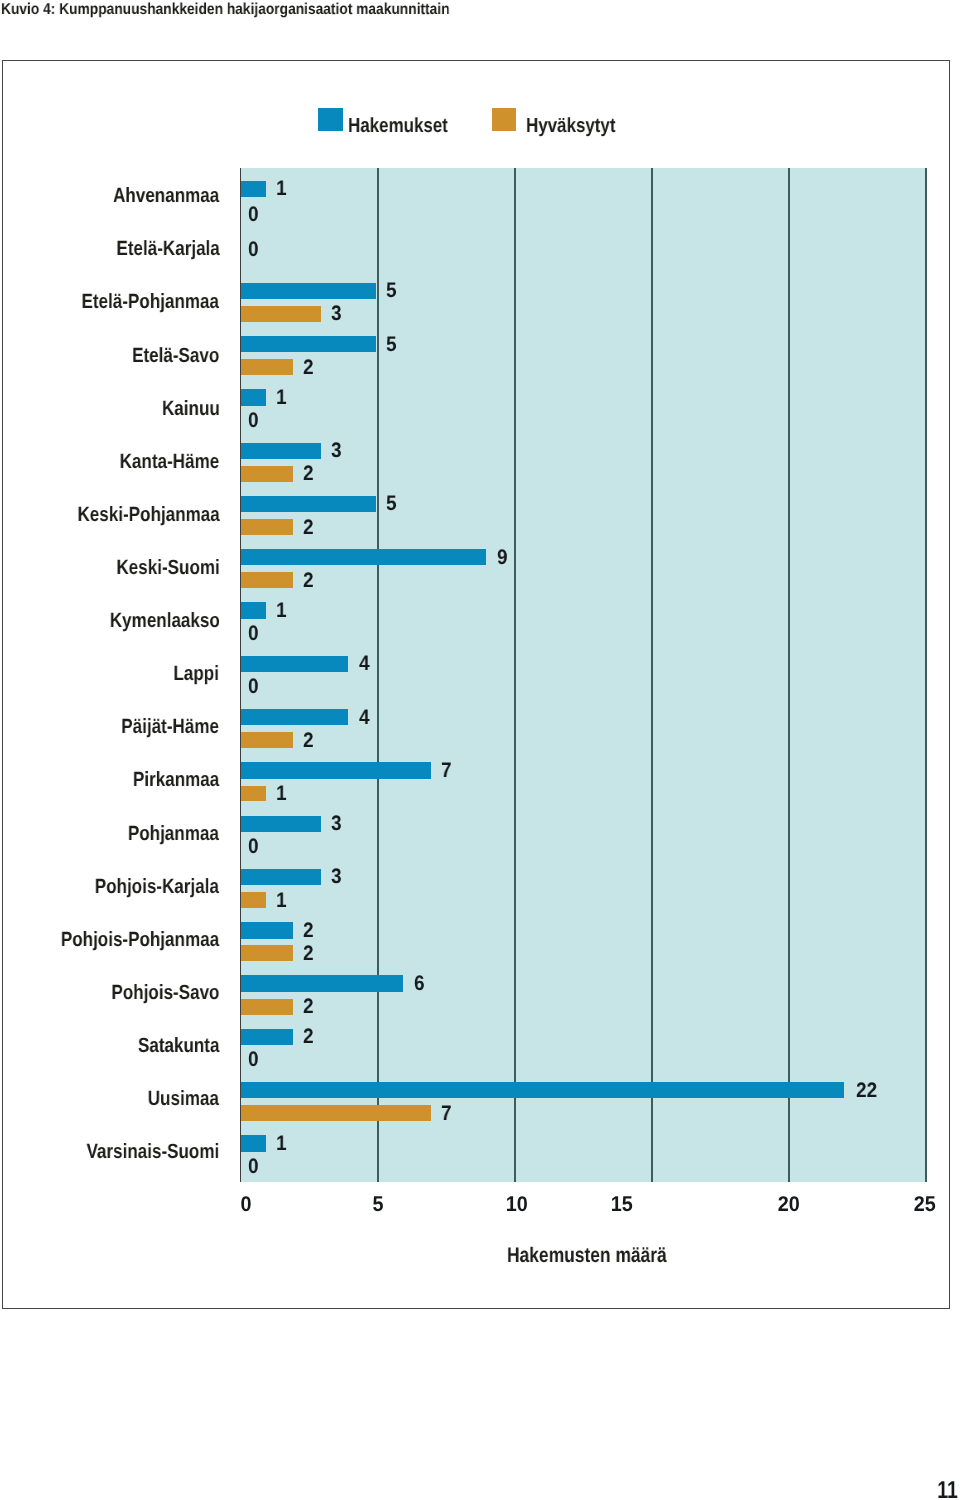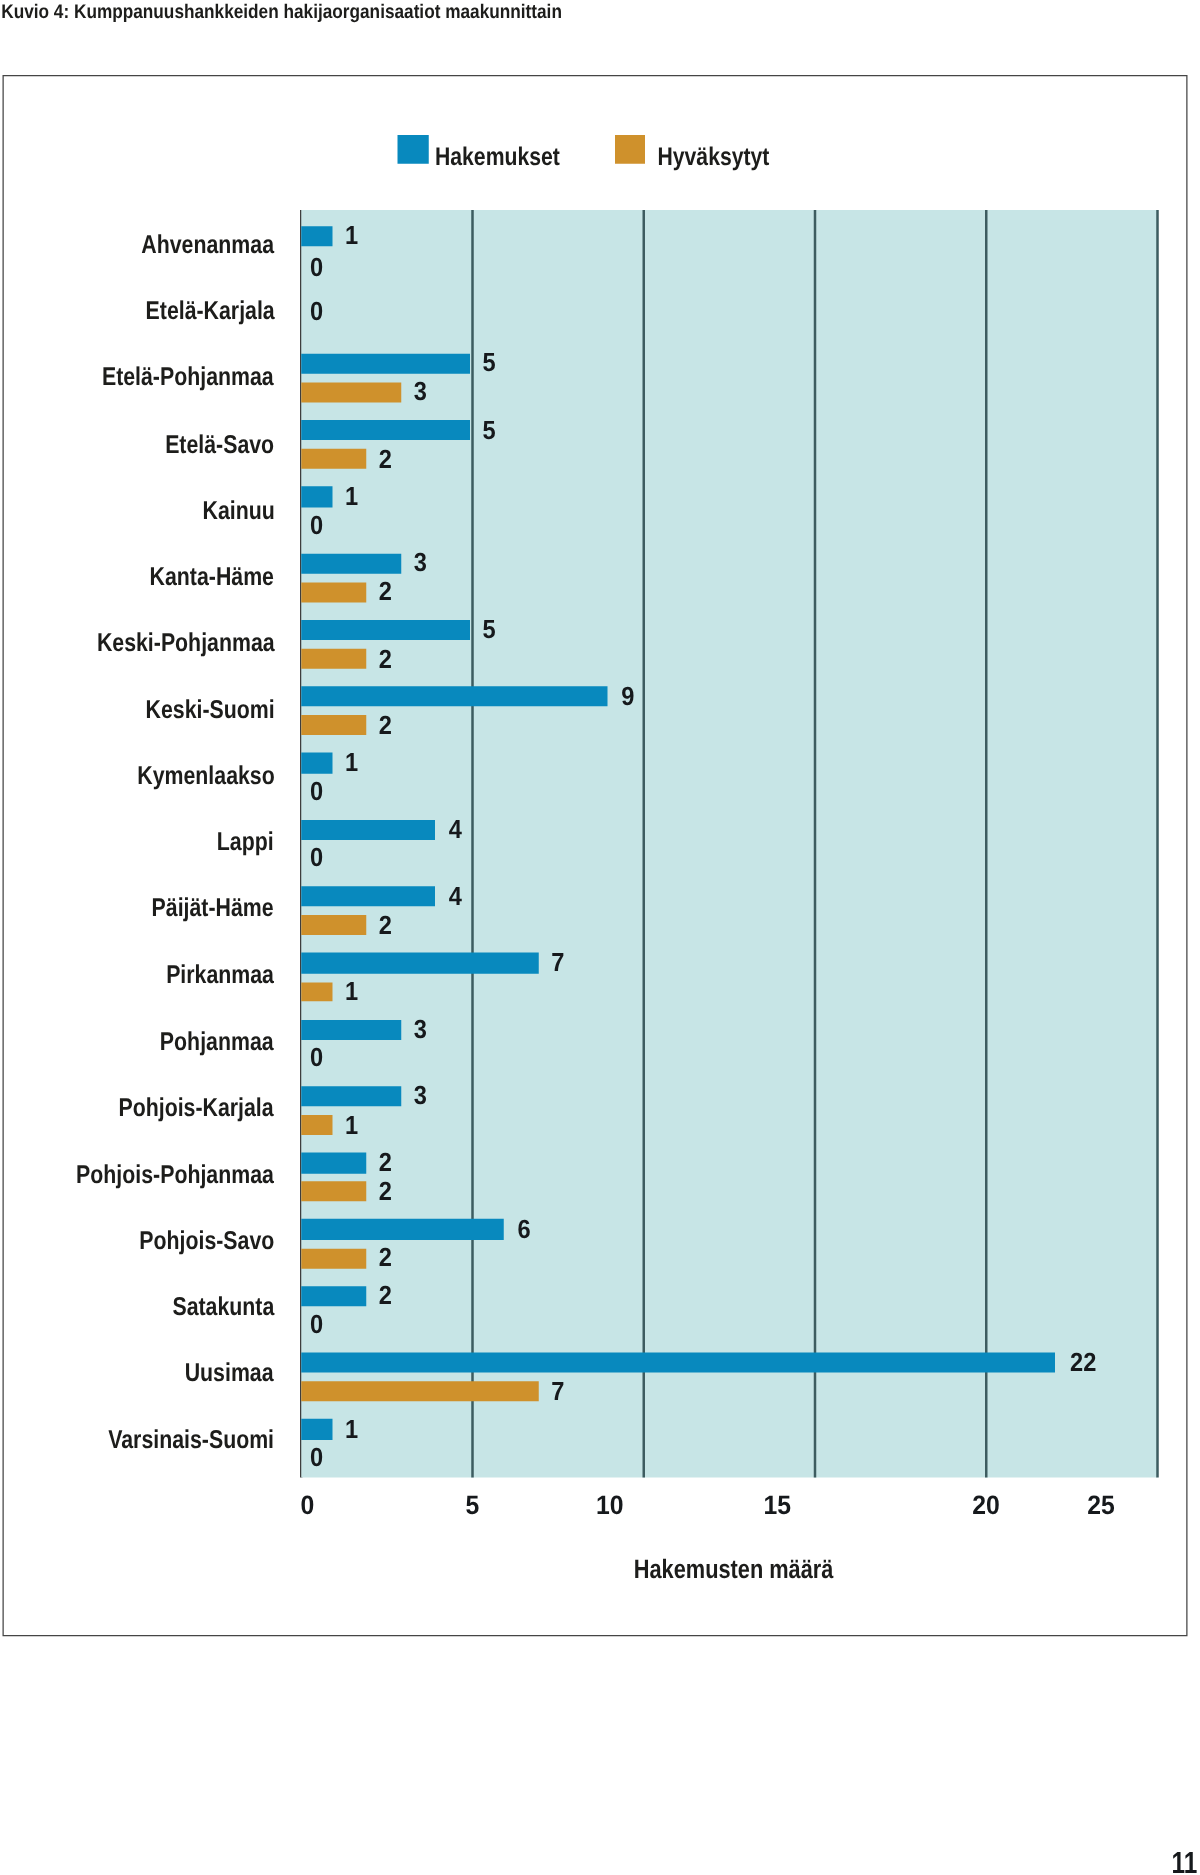--- a/index.html
+++ b/index.html
@@ -179,21 +179,21 @@
 <div class="clab" style="right:740.70px;top:822.53px">Pohjanmaa</div>
 <div class="clab" style="right:740.70px;top:875.64px">Pohjois-Karjala</div>
 <div class="clab" style="right:740.70px;top:928.75px">Pohjois-Pohjanmaa</div>
 <div class="clab" style="right:740.70px;top:981.86px">Pohjois-Savo</div>
 <div class="clab" style="right:740.70px;top:1034.96px">Satakunta</div>
 <div class="clab" style="right:740.70px;top:1088.07px">Uusimaa</div>
 <div class="clab" style="right:740.70px;top:1141.18px">Varsinais-Suomi</div>
 
 <div class="tick" style="left:246.30px;top:1194.00px;width:60px;margin-left:-30px"><span>0</span></div>
 <div class="tick" style="left:378.30px;top:1194.00px;width:60px;margin-left:-30px"><span>5</span></div>
-<div class="tick" style="left:488px;top:1194.00px;width:60px;margin-left:-30px"><span>10</span></div>
+<div class="tick" style="left:517px;top:1194.00px;width:60px;margin-left:-30px"><span>10</span></div>
 <div class="tick" style="left:622px;top:1194.00px;width:60px;margin-left:-30px"><span>15</span></div>
 <div class="tick" style="left:789.30px;top:1194.00px;width:60px;margin-left:-30px"><span>20</span></div>
-<div class="tick" style="left:881px;top:1194.00px;width:60px;margin-left:-30px"><span>25</span></div>
+<div class="tick" style="left:925px;top:1194.00px;width:60px;margin-left:-30px"><span>25</span></div>
 
   <div id="xtitle">Hakemusten määrä</div>
 
   <div id="pageno">11</div>
 </div>
 
 </body></html>

